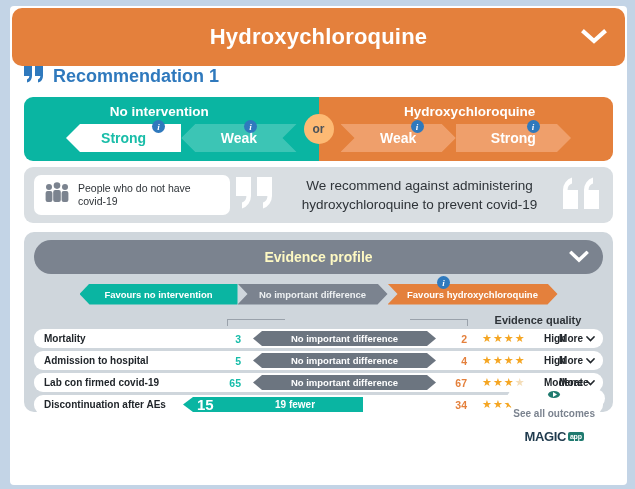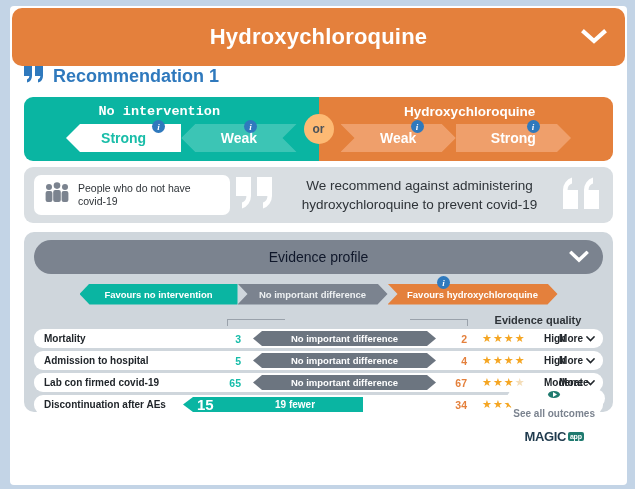--- a/index.html
+++ b/index.html
@@ -66,21 +66,21 @@
     flex: 1; position: relative;
     padding-top: 6px;
   }
   .side.left  { background: #0ab5a2; }
   .side.right { background: #e4803c; }
   .side .side-title {
     text-align: center; color: #fff;
     font-size: 13.5px; font-weight: bold;
     line-height: 17px;
   }
-  .side.left .side-title  { padding-right: 24px; font-family: Liberation Mono, monospace; }
+  .side.left .side-title  { padding-right: 24px; }
   .side.right .side-title { padding-left: 8px; }
 
   .chev-row {
     display: flex; align-items: center;
     margin-top: 3px; position: relative;
     height: 30px;
   }
   .side.left .chev-row  { padding-left: 42px; padding-right: 22px; }
   .side.right .chev-row { padding-left: 22px; padding-right: 42px; }
 
@@ -163,21 +163,21 @@
     padding: 6px 6px 6px 6px;
     height: 180px;
     position: relative;
   }
   .ev-head {
     background: #7b838f; border-radius: 18px;
     height: 34px; display: flex; align-items: center;
     justify-content: center; position: relative;
     margin: 2px 4px 0 4px;
   }
-  .ev-head .t { color: #0f172a; font-weight: normal; font-size: 14px; }
+  .ev-head .t { color: #fef9c3; font-weight: bold; font-size: 14px; }
   .ev-head .chev-down { right: 14px; width: 20px; height: 13px; }
 
   .favours-row {
     display: flex; align-items: center; justify-content: center;
     margin-top: 9px; position: relative; height: 22px;
   }
   .fav {
     height: 21px; display: flex; align-items: center;
     justify-content: center;
     font-size: 9.5px; font-weight: bold; color: #fff;

